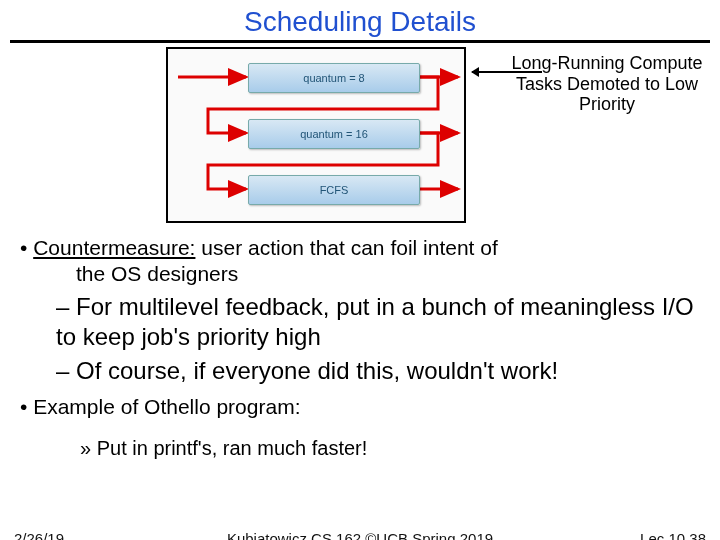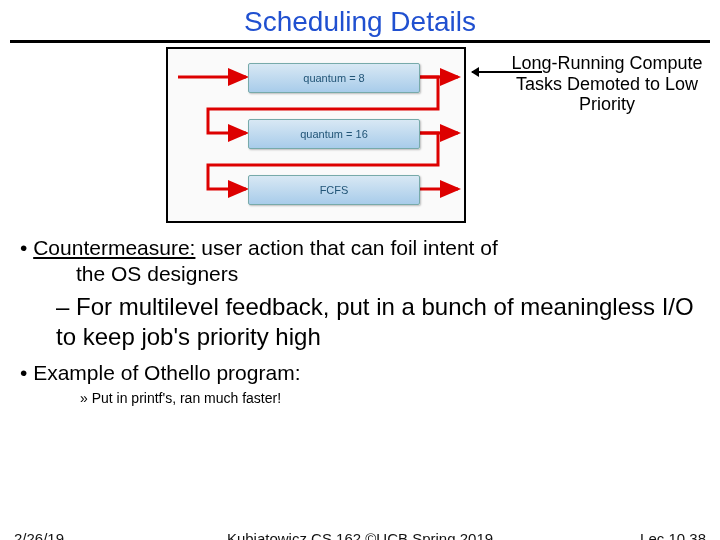--- a/index.html
+++ b/index.html
@@ -77,21 +77,21 @@
   }
   .body {
     margin: 0 20px;
     font-size: 21px;
     line-height: 1.25;
   }
   .b1 { margin: 8px 0 2px 0; }
   .b1 .hang { display:block; margin-left:56px; }
   .b2 { margin: 4px 0 2px 36px; font-size:24px;}
   .b2 .hang { display:block; }
-  .b3 { margin: 4px 0 2px 60px; font-size:14px;}
+  .b3 { margin: 16px 0 2px 60px; font-size:20px;}
   .footer {
     position: absolute;
     bottom: 10px;
     left: 0; right: 0;
     font-size: 15px;
     color: #111;
   }
   .f-left { position:absolute; left:14px; }
   .f-mid  { position:absolute; left:0; right:0; text-align:center;}
   .f-right{ position:absolute; right:14px;}
@@ -127,20 +127,21 @@
 
 <div class="body">
   <div class="b1">
     • <span style="text-decoration:underline">Countermeasure:</span><span> user action that can foil intent of</span>
     <span class="hang">the OS designers</span>
   </div>
   <div class="b2">
     <span>– For multilevel feedback, put in a bunch of meaningless I/O</span>
     <span class="hang">to keep job's priority high</span>
   </div>
+  <div class="b2">– Of course, if everyone did this, wouldn't work!</div>
 
   <div class="b1">• Example of Othello program:</div>
   <div class="b3">» Put in printf's, ran much faster!</div>
 </div>
 
 <div class="footer">
   <span class="f-left">2/26/19</span>
   <span class="f-mid">Kubiatowicz CS 162 ©UCB Spring 2019</span>
   <span class="f-right">Lec 10.38</span>
 </div>

